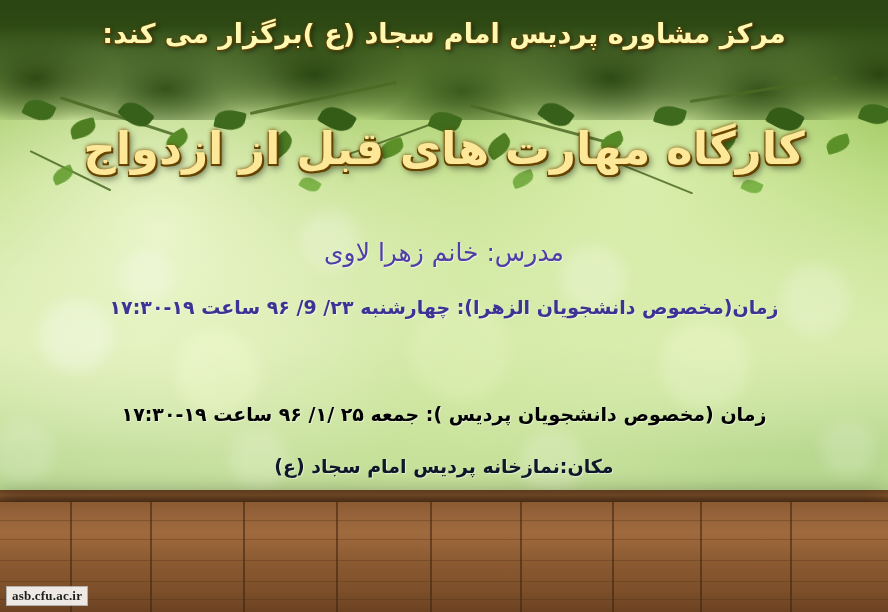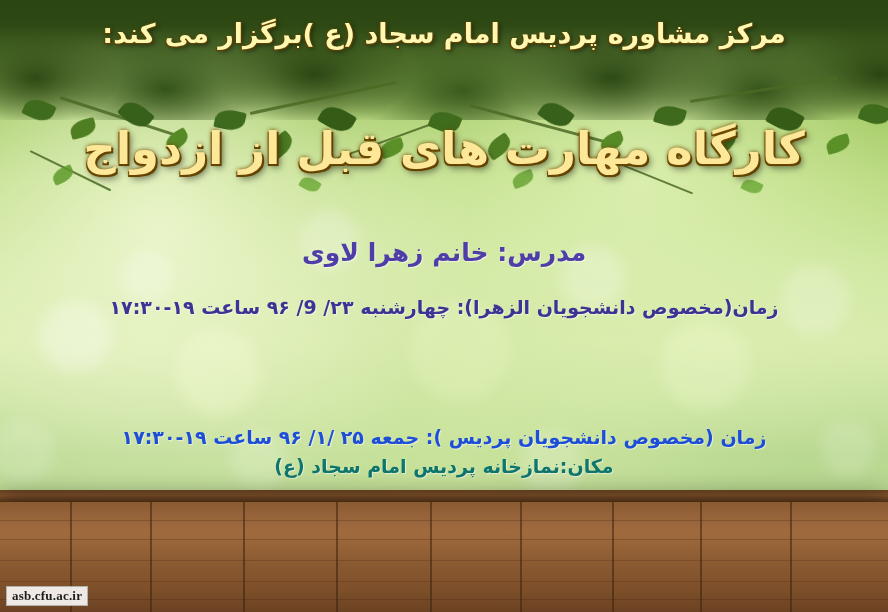--- a/index.html
+++ b/index.html
@@ -125,50 +125,50 @@
     text-shadow:
       0 0 4px #7a5200,
       2px 2px 0 #5e3f00,
       -1px 2px 0 #5e3f00,
       3px 4px 7px rgba(0,0,0,.5);
     letter-spacing: 1px;
   }
   .line-3 {
     top: 238px;
     font-size: 25px;
-    font-weight: bold;
+    font-weight: normal;
     color: #4f3ea8;
     text-shadow: 1px 1px 1px rgba(255,255,255,.6);
   }
   .line-4 {
     top: 296px;
     font-size: 19px;
     font-weight: bold;
     color: #3d3394;
     text-shadow: 1px 1px 1px rgba(255,255,255,.55);
   }
   .line-5 {
     top: 350px;
     font-size: 19px;
     font-weight: bold;
     color: #3d3394;
     text-shadow: 1px 1px 1px rgba(255,255,255,.55);
   }
   .line-6 {
-    top: 426px;
-    font-size: 19px;
-    font-weight: bold;
-    color: #1d4ed8;
+    top: 403px;
+    font-size: 19px;
+    font-weight: bold;
+    color: #000000;
     text-shadow: 1px 1px 1px rgba(255,255,255,.55);
   }
   .line-7 {
     top: 455px;
     font-size: 19px;
     font-weight: bold;
-    color: #0f766e;
+    color: #0f172a;
     text-shadow: 1px 1px 1px rgba(255,255,255,.55);
   }
 
   
   .watermark {
     position: absolute;
     left: 6px;
     bottom: 6px;
     background: rgba(255,255,255,.88);
     border: 1px solid rgba(120,120,120,.5);

